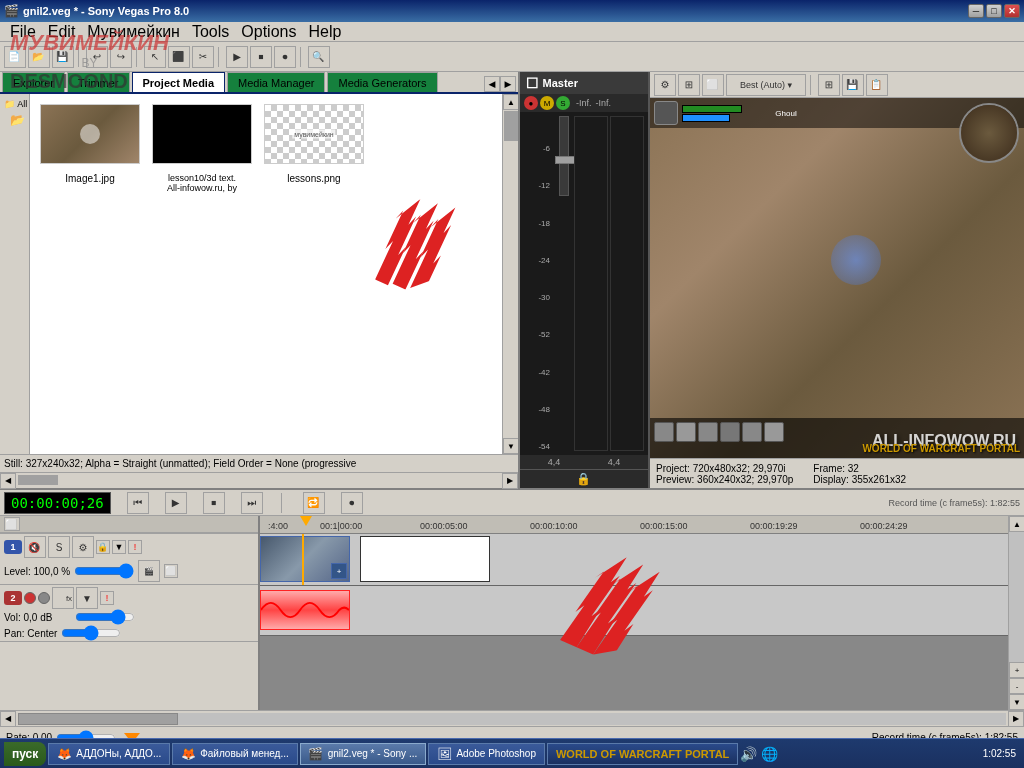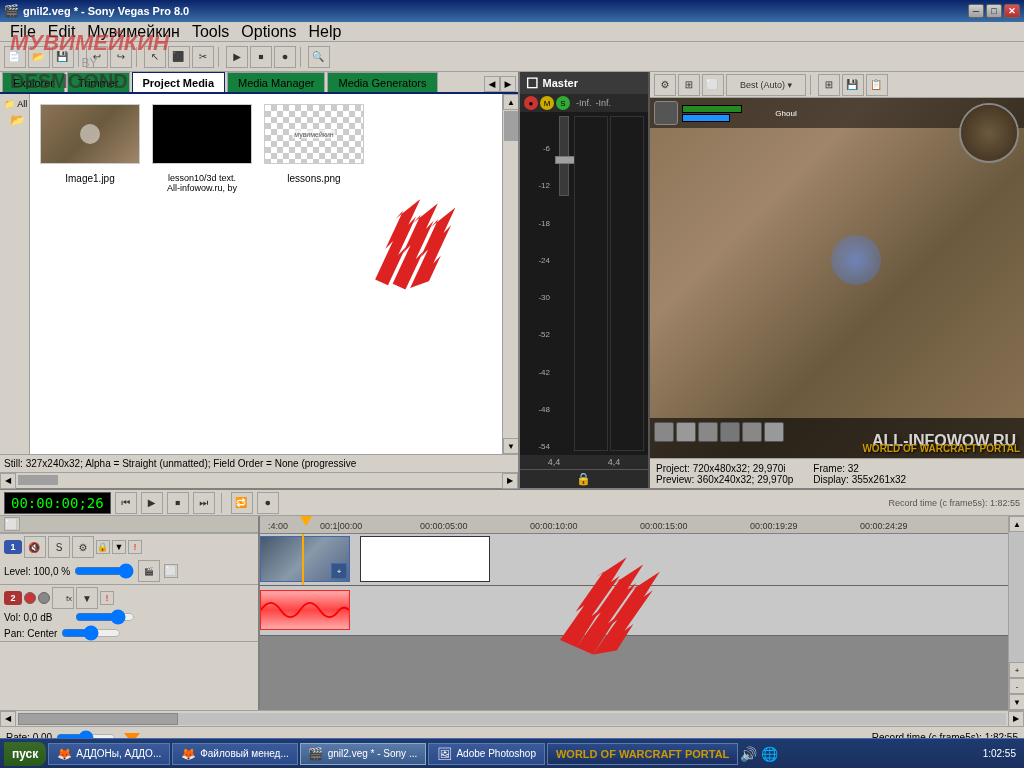--- a/index.html
+++ b/index.html
@@ -360,21 +360,21 @@
       flex-direction: column;
     }
 
     .timeline-header {
       height: 26px;
       background: #d4d0c8;
       border-bottom: 1px solid #a0a0a0;
       display: flex;
       align-items: center;
       padding: 0 4px;
-      gap: 4px;
+      gap: 16px;
     }
     .timecode-display {
       background: #000;
       color: #00ff00;
       font-family: monospace;
       font-size: 14px;
       padding: 2px 6px;
       border: 1px solid #555;
       min-width: 90px;
       text-align: center;

